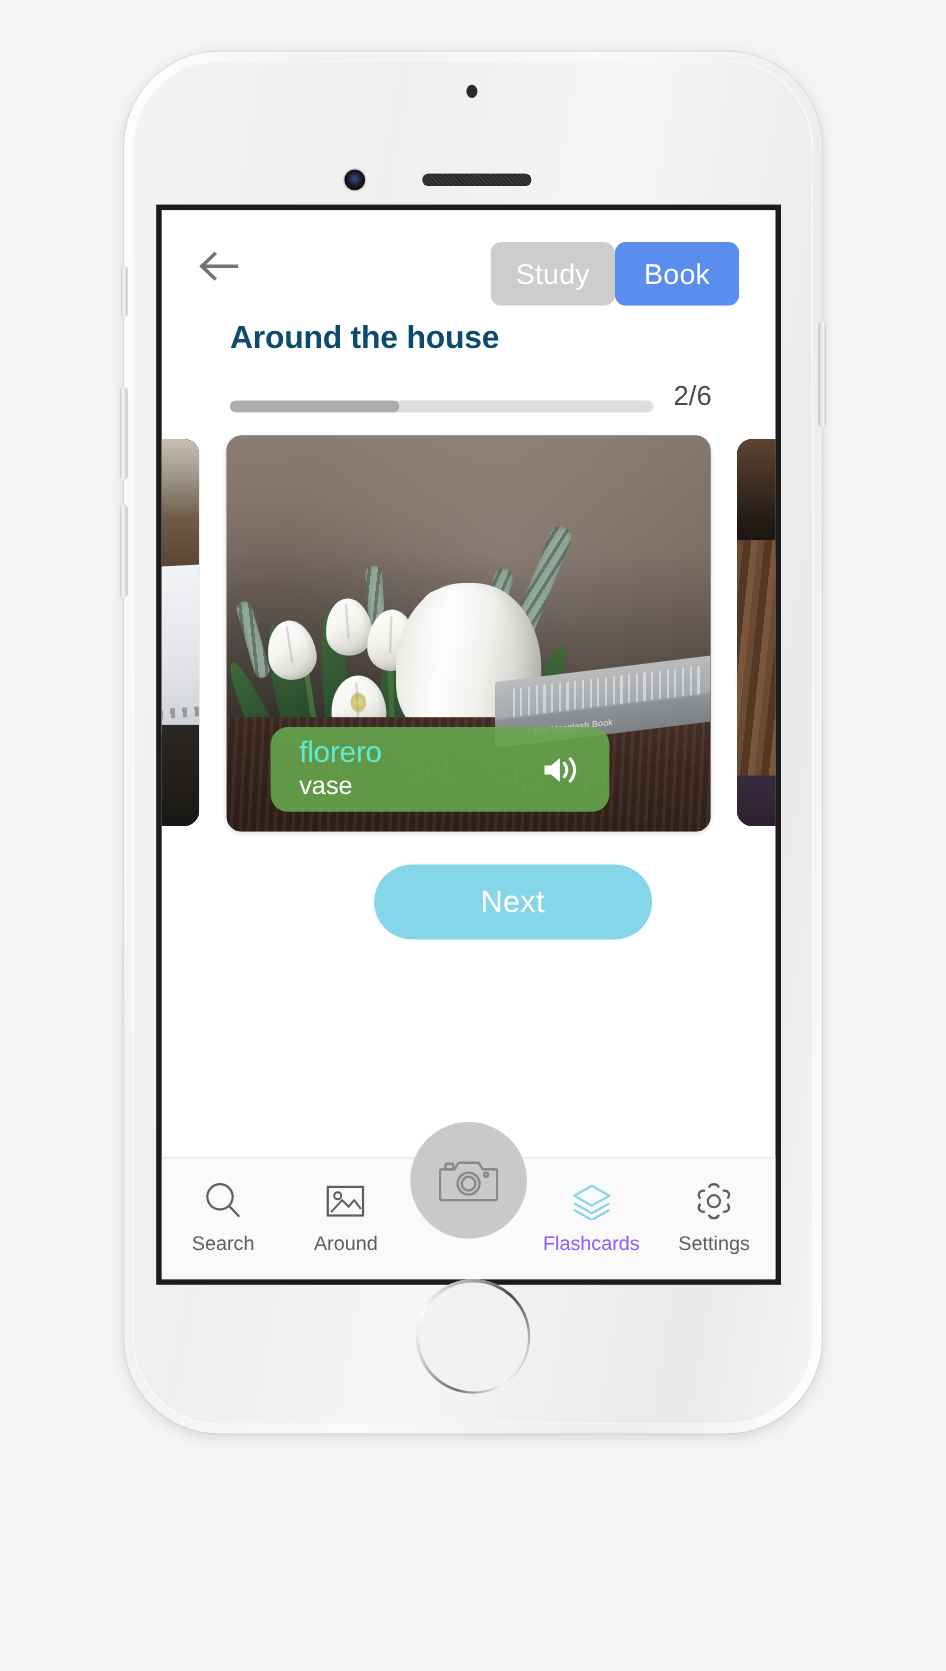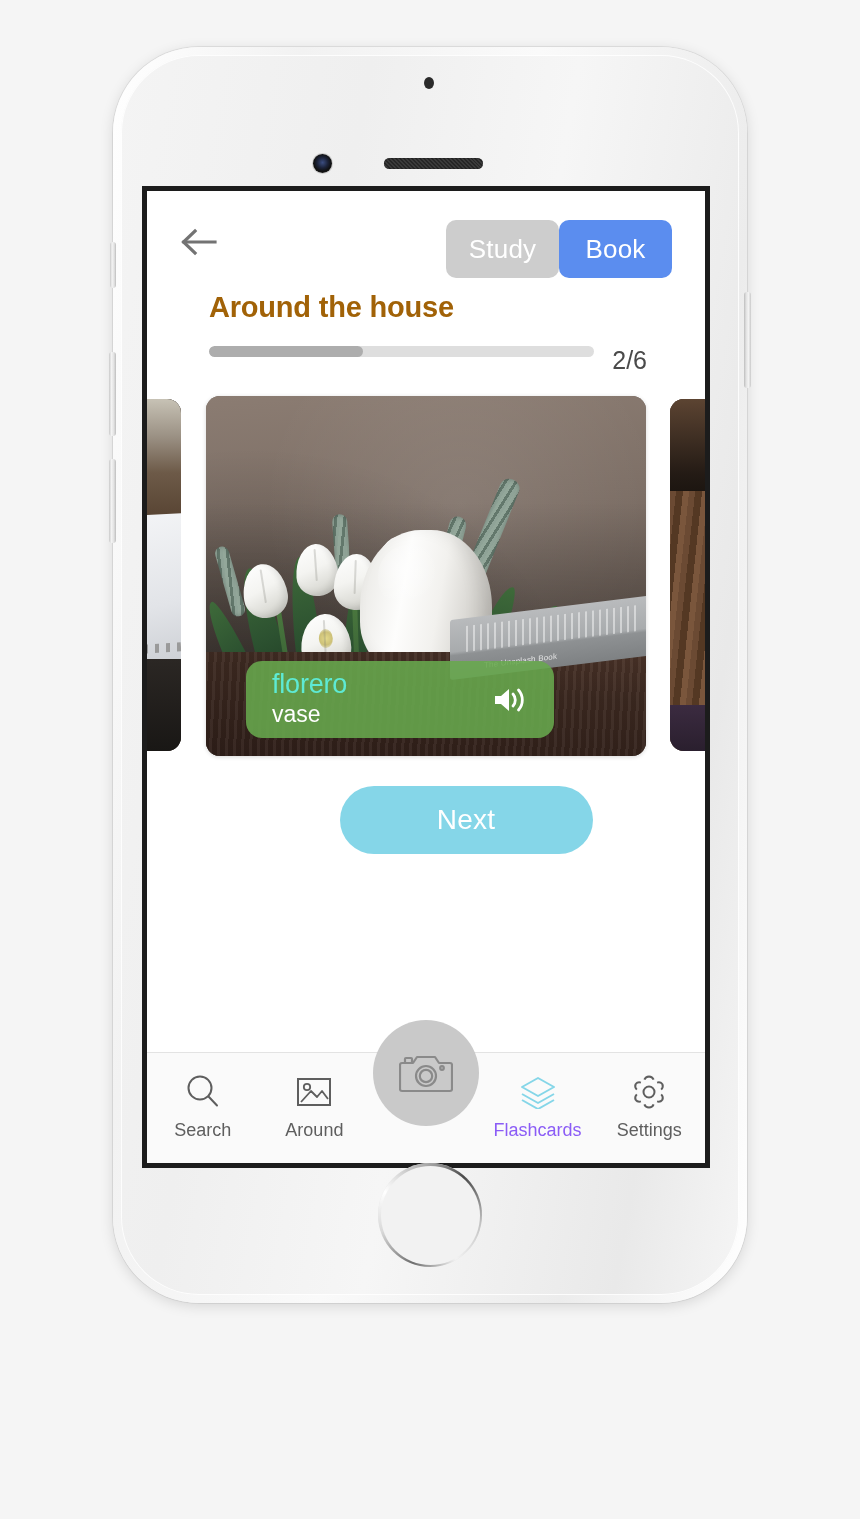--- a/index.html
+++ b/index.html
@@ -163,30 +163,30 @@
   .seg-active   { background: #5b8def; }
 
   
   .deck-title {
     margin: 0;
     position: absolute;
     left: 62px;
     top: 100px;
     font-size: 29px;
     font-weight: bold;
-    color: #a16207;
+    color: #0c4a6e;
     letter-spacing: -0.2px;
   }
   .progress-row {
     position: absolute;
     left: 62px;
     top: 155px;
     width: 438px;
     display: flex;
-    align-items: flex-start;
+    align-items: flex-end;
     gap: 18px;
   }
   .progress-track {
     flex: 1;
     height: 11px;
     border-radius: 6px;
     background: #dedede;
     overflow: hidden;
   }
   .progress-fill {

